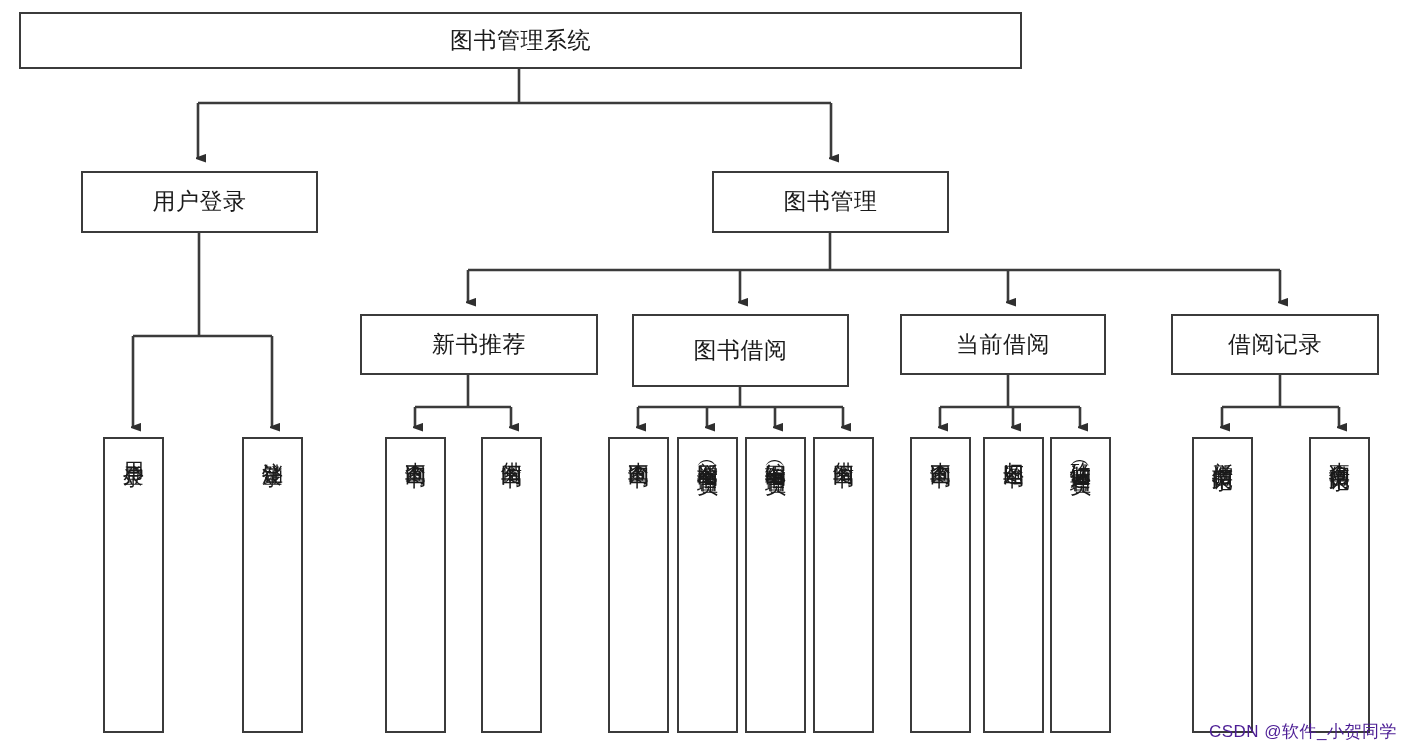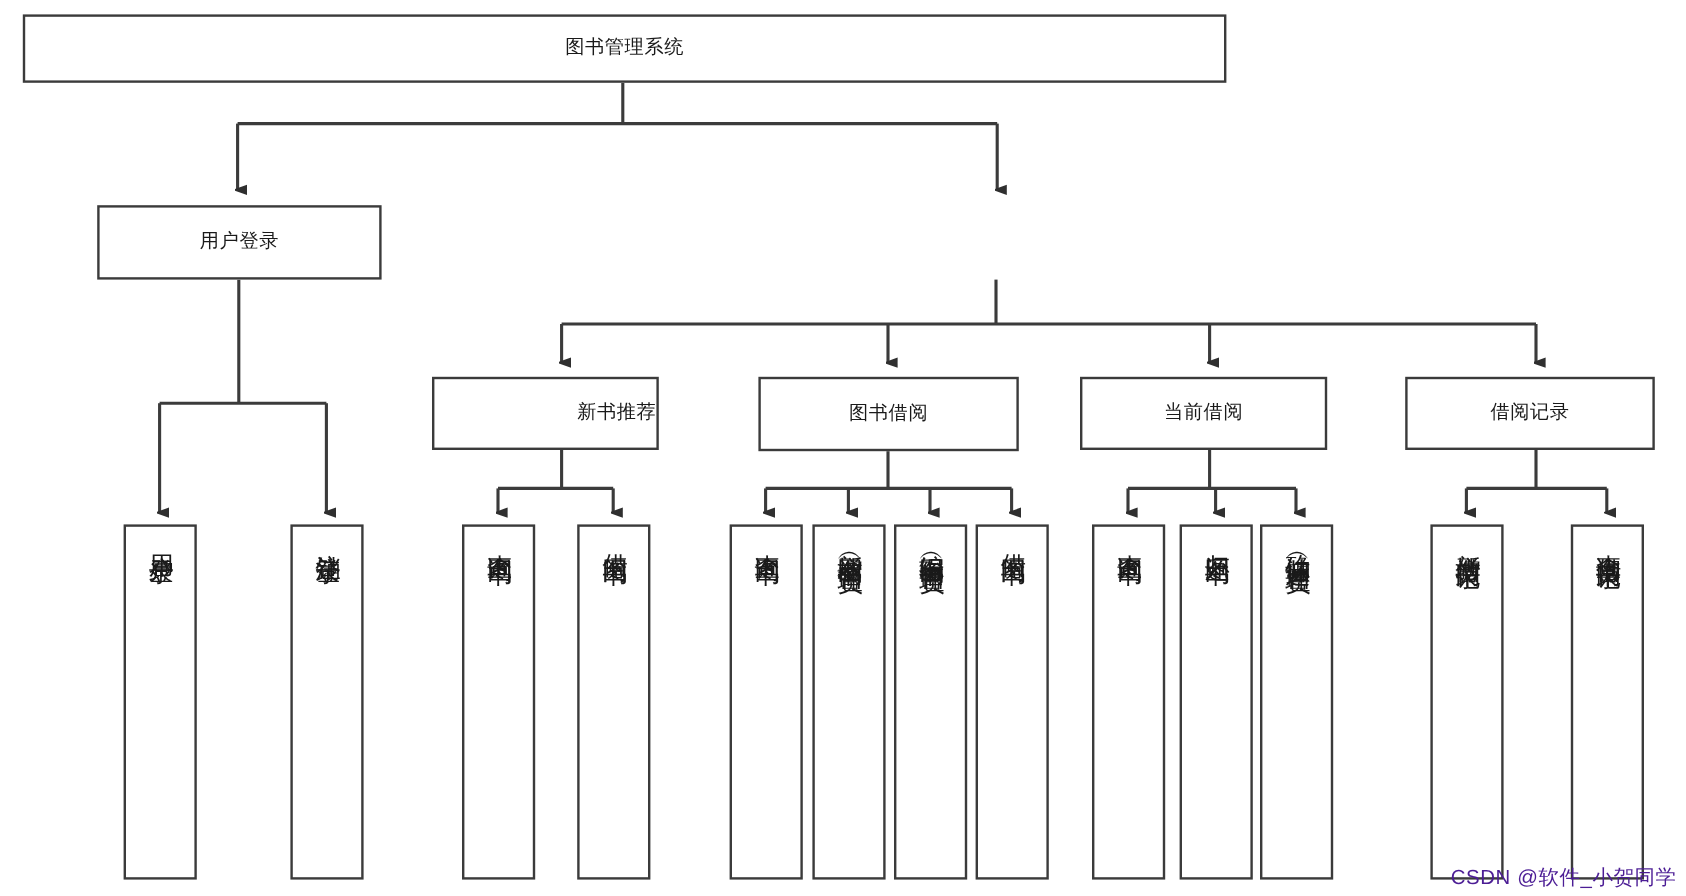--- a/index.html
+++ b/index.html
@@ -35,21 +35,21 @@
     justify-content: center;
     color: #1a1a1a;
   }
   .node .lbl {
     display: block;
     line-height: 1.18;
     text-align: center;
     letter-spacing: 0.5px;
   }
   .h-node .lbl {
-    font-size: 16px;
+    font-size: 23px;
   }
   .v-node {
     padding: 6px 2px;
     align-items: flex-start;
   }
   .v-node .lbl {
     writing-mode: vertical-rl;
     text-orientation: upright;
     font-size: 21px;
     letter-spacing: 2px;
@@ -121,25 +121,28 @@
     </g>
   </svg>
 
   <div class="node h-node" style="left:19px; top:12px; width:1003px; height:57px;">
     <span class="lbl">图书管理系统</span>
   </div>
 
   <div class="node h-node" style="left:81px; top:171px; width:237px; height:62px;">
     <span class="lbl">用户登录</span>
   </div>
+  <div class="node h-node" style="left:712px; top:171px; width:237px; height:62px;">
+    <span class="lbl">图书管理</span>
+  </div>
 
-  <div class="node h-node" style="left:360px; top:314px; width:189px; height:61px;justify-content:flex-end;">
+  <div class="node h-node" style="left:360px; top:314px; width:238px; height:61px;">
     <span class="lbl">新书推荐</span>
   </div>
-  <div class="node h-node" style="left:632px; top:314px; width:217px; height:62px;">
+  <div class="node h-node" style="left:632px; top:314px; width:217px; height:73px;">
     <span class="lbl">图书借阅</span>
   </div>
   <div class="node h-node" style="left:900px; top:314px; width:206px; height:61px;">
     <span class="lbl">当前借阅</span>
   </div>
   <div class="node h-node" style="left:1171px; top:314px; width:208px; height:61px;">
     <span class="lbl">借阅记录</span>
   </div>
 
   <div class="node v-node" style="left:103px; top:437px; width:61px; height:296px;">

